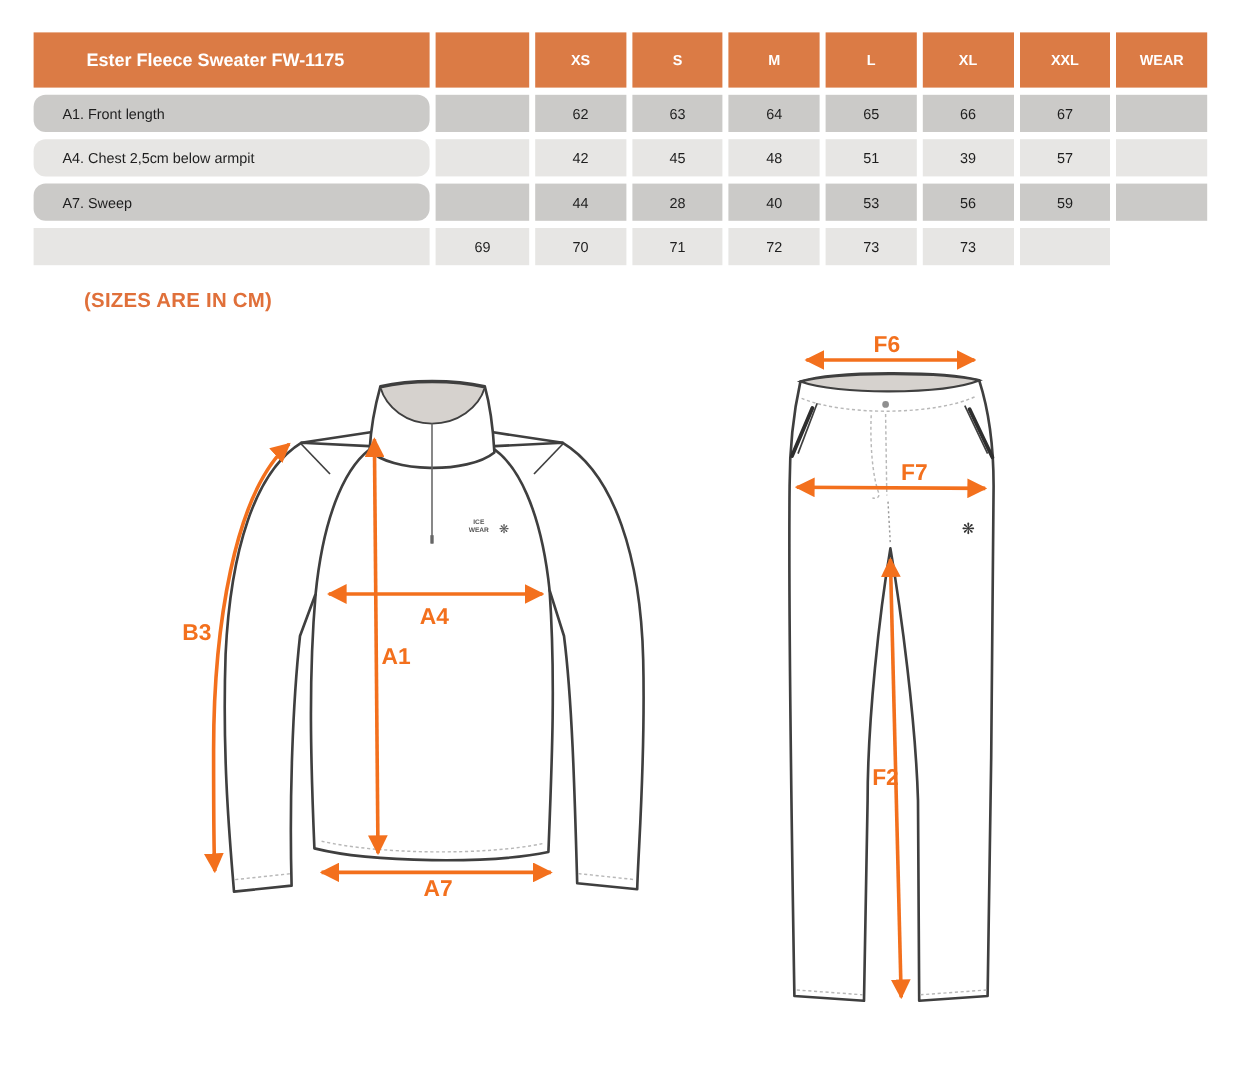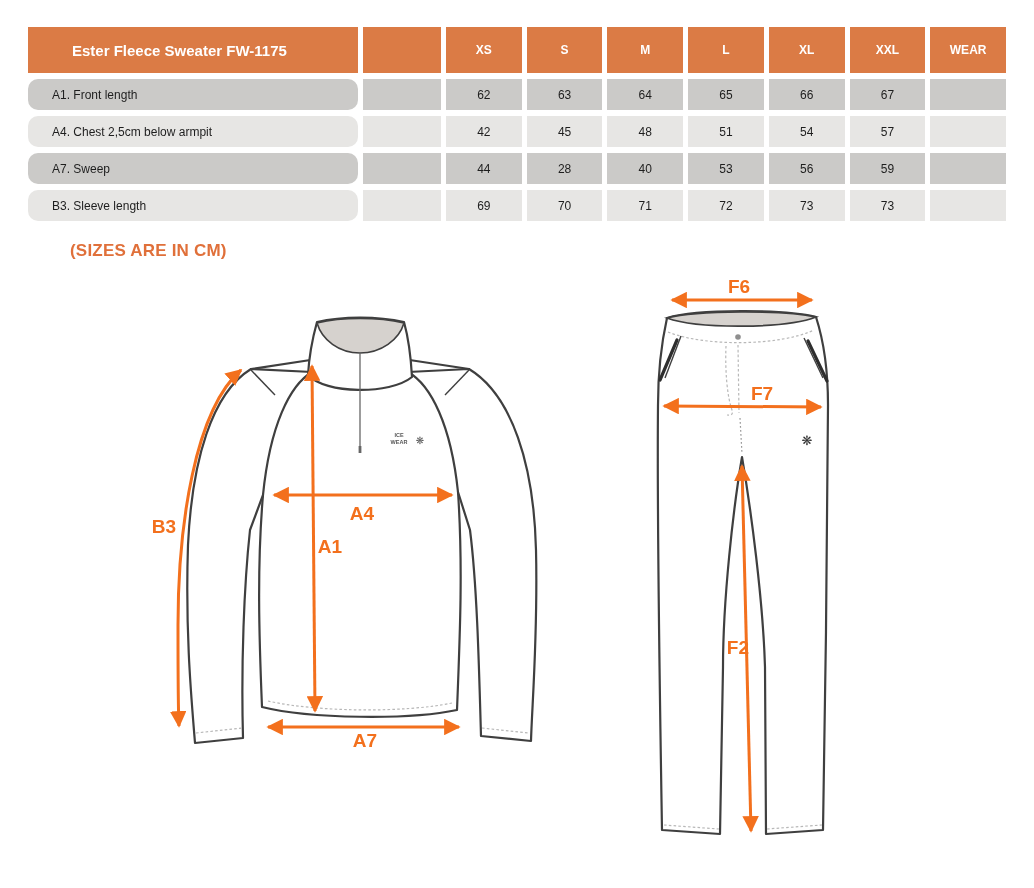--- a/index.html
+++ b/index.html
@@ -67,35 +67,34 @@
     <div class="cell data row-a">66</div>
     <div class="cell data row-a">67</div>
     <div class="cell data row-a"></div>
 
     <div class="cell data row-b label-cell">A4. Chest 2,5cm below armpit</div>
     <div class="cell data row-b"></div>
     <div class="cell data row-b">42</div>
     <div class="cell data row-b">45</div>
     <div class="cell data row-b">48</div>
     <div class="cell data row-b">51</div>
-    <div class="cell data row-b">54</div>
+    <div class="cell data row-b">39</div>
     <div class="cell data row-b">57</div>
     <div class="cell data row-b"></div>
 
     <div class="cell data row-a label-cell">A7. Sweep</div>
     <div class="cell data row-a"></div>
     <div class="cell data row-a">44</div>
     <div class="cell data row-a">28</div>
     <div class="cell data row-a">40</div>
     <div class="cell data row-a">53</div>
     <div class="cell data row-a">56</div>
     <div class="cell data row-a">59</div>
     <div class="cell data row-a"></div>
 
-    <div class="cell data row-b label-cell">B3. Sleeve length</div>
     <div class="cell data row-b"></div>
     <div class="cell data row-b">69</div>
     <div class="cell data row-b">70</div>
     <div class="cell data row-b">71</div>
     <div class="cell data row-b">72</div>
     <div class="cell data row-b">73</div>
     <div class="cell data row-b">73</div>
     <div class="cell data row-b"></div>
   </div>
 

